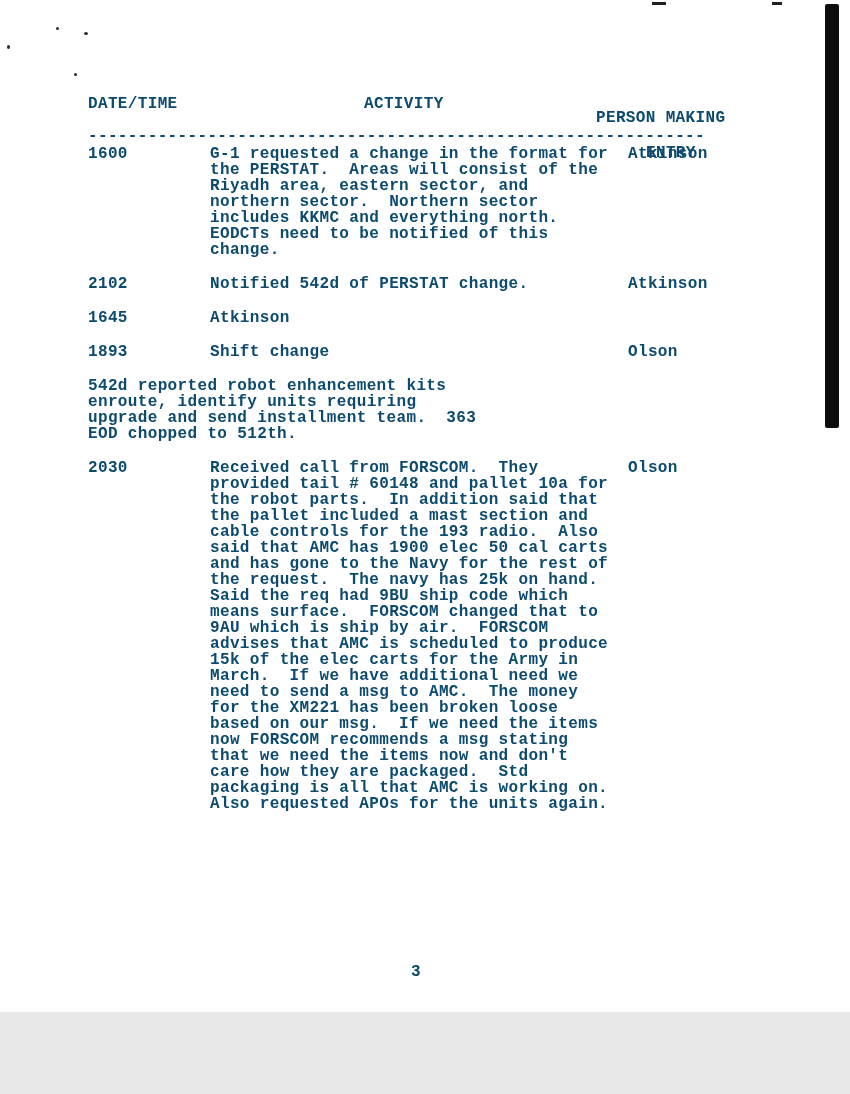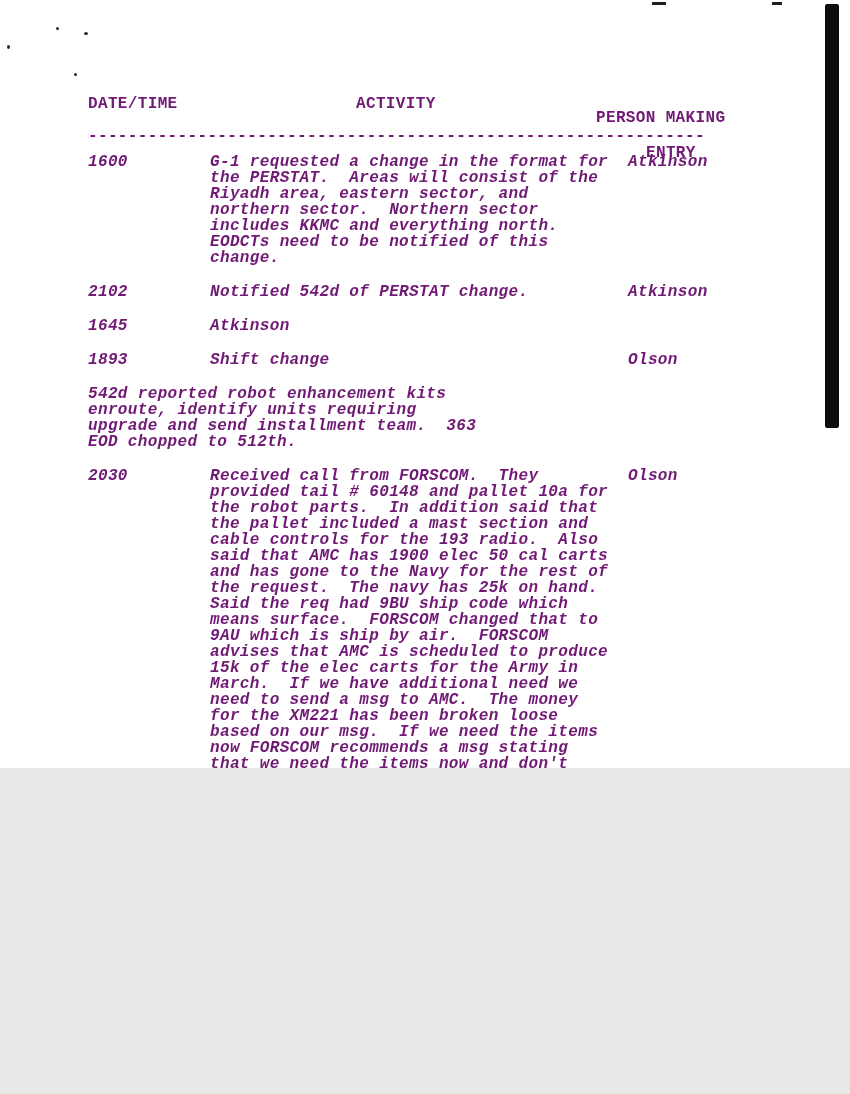--- a/index.html
+++ b/index.html
@@ -1,45 +1,45 @@
 <!DOCTYPE html>
 <html><head>
 <meta charset="utf-8">
 <style>
   html,body{margin:0;padding:0;background:#e8e8e8;}
   .page{
     position:relative;
-    width:850px;height:768px;
+    width:850px;height:1012px;
     margin:0 auto;
     background:#ffffff;
     overflow:hidden;
     font-family:"Liberation Mono","DejaVu Sans Mono",monospace;
     font-weight:700;
-    color:#701a75;
+    color:#0c4a6e;
   }
   .content{
     position:absolute;
     left:88px;top:96px;
     width:676px;
     font-size:16px;
     line-height:16px;
     letter-spacing:0.35px;
   }
   .header{position:relative;height:32px;}
   .h-datetime{position:absolute;left:0;top:0;}
-  .h-activity{position:absolute;left:268px;top:0;}
+  .h-activity{position:absolute;left:276px;top:0;}
   .h-person1{position:absolute;left:508px;top:14px;}
   .h-person2{position:absolute;left:558px;top:16px;margin-top:33px;}
   .divider{
     white-space:pre;
     overflow:hidden;
     width:640px;
     height:16px;
   }
-  .entries{margin-top:10px;font-style:italic;}
+  .entries{margin-top:2px;}
   .entry{display:flex;margin-bottom:18px;}
   .col-time{flex:0 0 122px;width:122px;white-space:pre;}
   .col-activity{flex:0 0 418px;width:418px;white-space:pre-wrap;}
   .col-person{flex:1;white-space:pre;}
   .pageno{
     position:absolute;
     left:0;top:868px;
     width:656px;
     text-align:center;
   }

